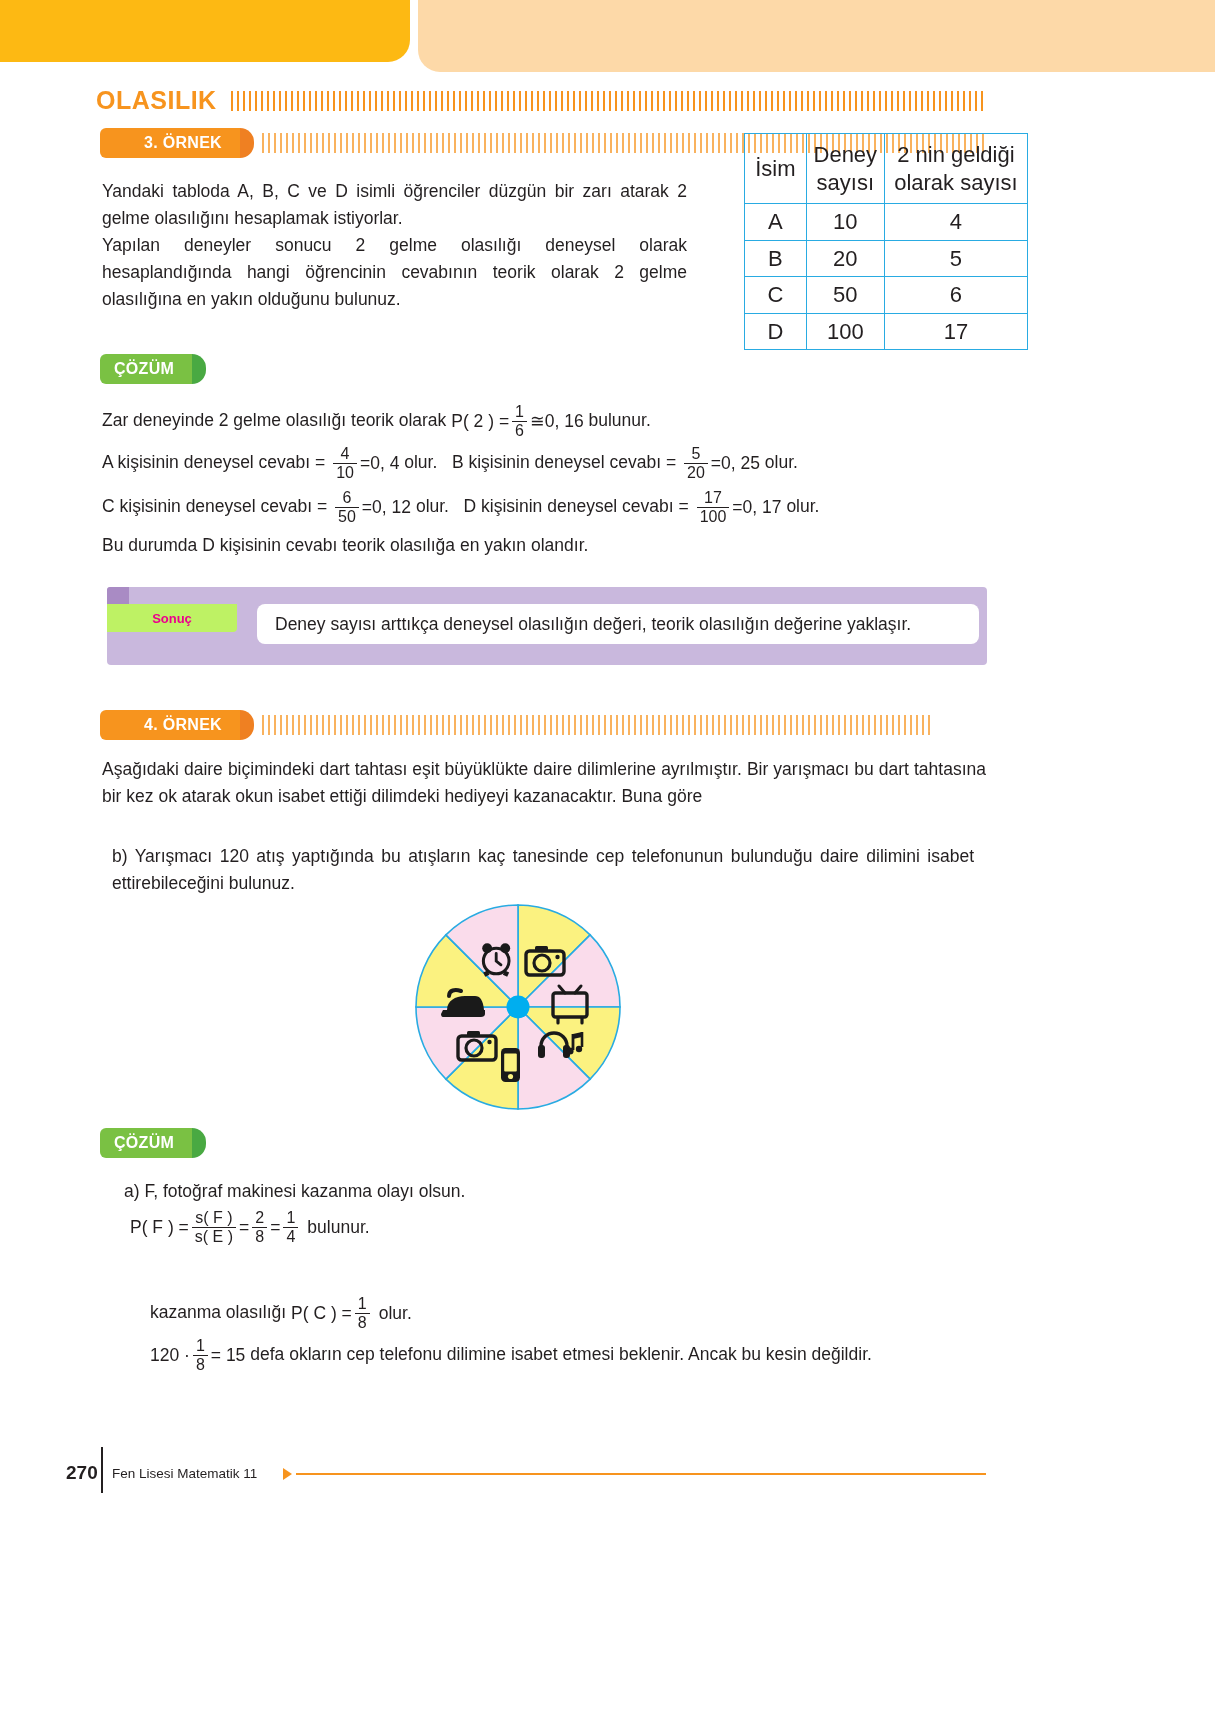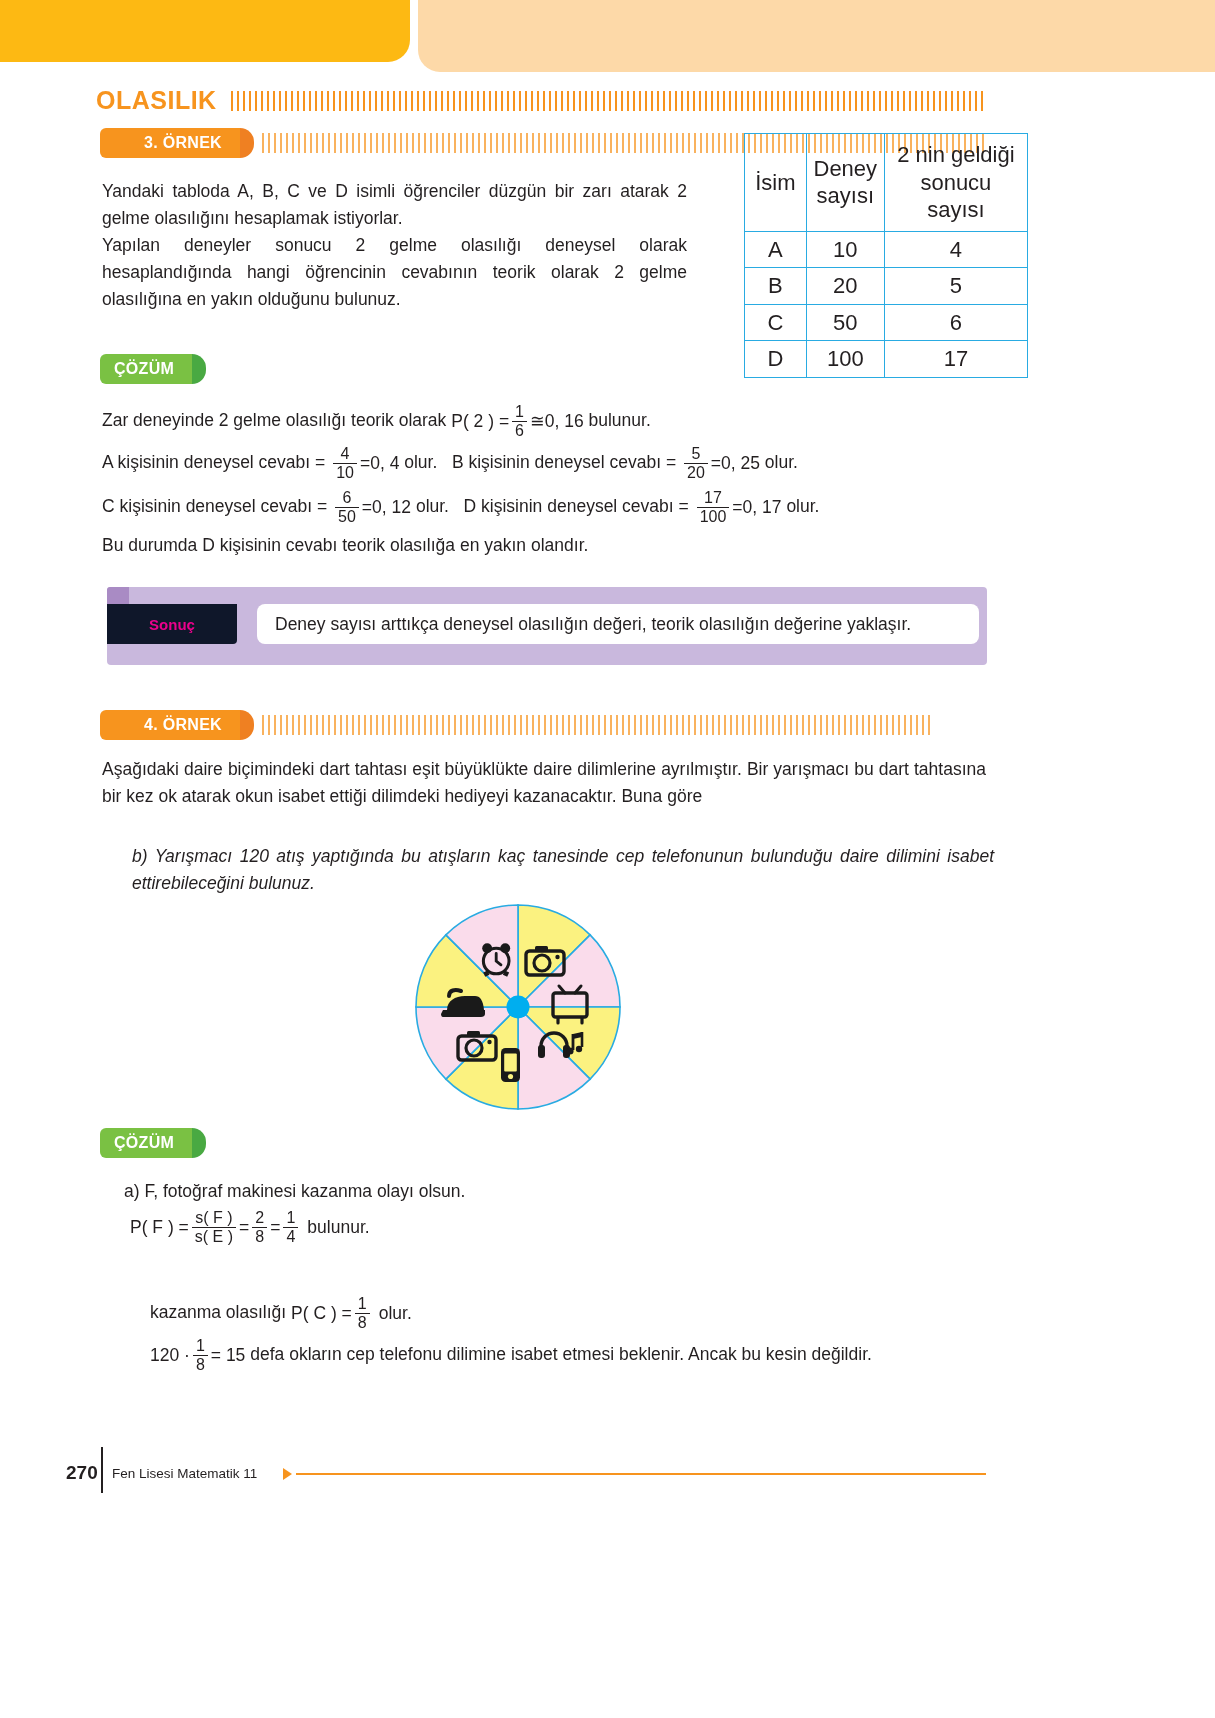--- a/index.html
+++ b/index.html
@@ -116,24 +116,24 @@
     width:880px; height:78px;
     background:#c9b8dd;
     border-radius:4px;
   }
   .sonuc-wrap .stub {
     position:absolute; left:0; top:0; width:22px; height:26px;
     background:#a98bc4; border-radius:3px 0 0 0;
   }
   .sonuc-label {
     position:absolute; left:107px; top:604px;
-    width:130px; height:40px;
-    background:#0f172a;
+    width:130px; height:28px;
+    background:#bef264;
     display:flex; align-items:center; justify-content:center;
-    color:#ec008c; font-weight:bold; font-size:15px;
+    color:#ec008c; font-weight:bold; font-size:13px;
     border-radius:0 0 4px 0;
   }
   .sonuc-body {
     position:absolute; left:257px; top:604px;
     width:722px; height:40px;
     background:#ffffff;
     border-radius:8px;
     display:flex; align-items:center;
     padding:12px 18px;
     font-size:17.5px;
@@ -198,21 +198,21 @@
   <table class="dtable">
     <thead>
       <tr>
         <td class="c1">İsim</td>
         <td class="c2">
           <span>Deney</span><br>
           <span>sayısı</span>
         </td>
         <td class="c3">
           <span>2 nin geldiği</span><br>
-          <span>sonucu sayısı</span>
+          <span>olarak sayısı</span>
         </td>
       </tr>
     </thead>
     <tbody>
       <tr>
         <td>A</td>
         <td>10</td>
         <td>4</td>
       </tr>
       <tr>
@@ -312,21 +312,21 @@
 
   <div class="ornek-row" style="top:710px;">
     <div class="tab orange">
       <span>4. ÖRNEK</span>
     </div>
     <div class="tab-curl orange"></div>
     <div class="tick-bar light" style="margin-left:8px; max-width:670px;"></div>
   </div>
 
   <div class="ptext" style="left:102px; top:756px; width:884px;">Aşağıdaki daire biçimindeki dart tahtası eşit büyüklükte daire dilimlerine ayrılmıştır. Bir yarışmacı bu dart tahtasına bir kez ok atarak okun isabet ettiği dilimdeki hediyeyi kazanacaktır. Buna göre</div>
-  <div class="ptext" style="left:132px; top:843px; width:862px;font-style:italic;">b) Yarışmacı 120 atış yaptığında bu atışların kaç tanesinde cep telefonunun bulunduğu daire dilimini isabet ettirebileceğini bulunuz.</div>
+  <div class="ptext" style="left:112px; top:843px; width:862px;">b) Yarışmacı 120 atış yaptığında bu atışların kaç tanesinde cep telefonunun bulunduğu daire dilimini isabet ettirebileceğini bulunuz.</div>
 
   <div class="wheel-wrap">
     <svg class="wheel" viewBox="0 0 210 210">
       <g>
 
         <path d="M105,105 L105,3 A102,102 0 0,1 177.1,32.9 Z" fill="#fbf280" stroke="#29abe2" stroke-width="1.6"></path>
 
         <path d="M105,105 L177.1,32.9 A102,102 0 0,1 207,105 Z" fill="#fadceb" stroke="#29abe2" stroke-width="1.6"></path>
 
         <path d="M105,105 L207,105 A102,102 0 0,1 177.1,177.1 Z" fill="#fbf280" stroke="#29abe2" stroke-width="1.6"></path>

